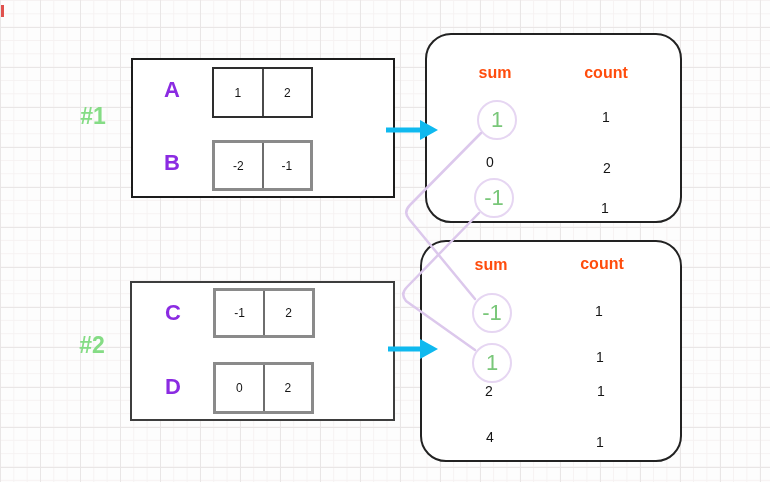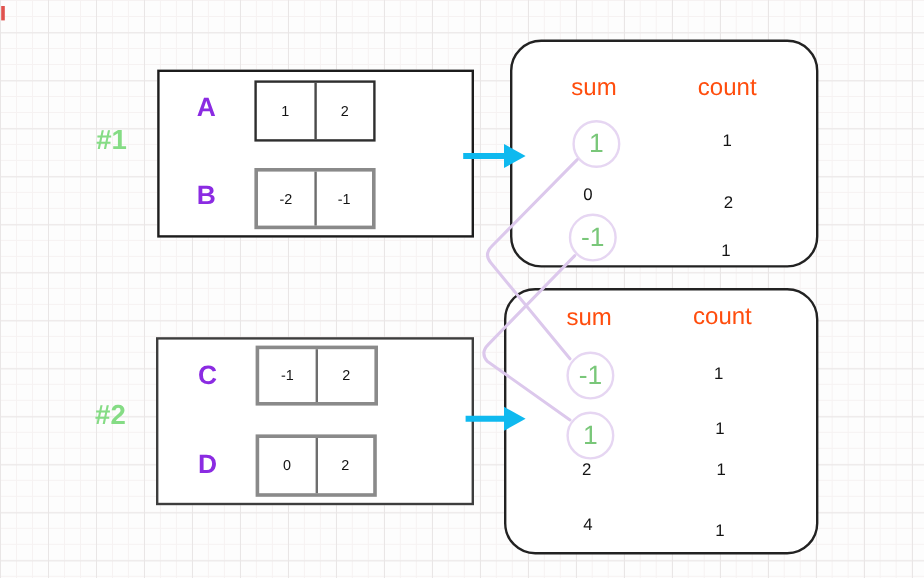--- a/index.html
+++ b/index.html
@@ -25,21 +25,21 @@
 
   .array-cells{display:flex;background:#fff;box-sizing:border-box;}
   .array-cells.dark{border:2px solid #2e2e2e;}
   .array-cells.gray{border:3px solid #8a8a8a;}
   .array-cells .cell{flex:1;display:flex;align-items:center;justify-content:center;
     font-size:12px;color:#141414;}
   .array-cells.dark .cell:first-child{border-right:2px solid #4a4a4a;}
   .array-cells.gray .cell:first-child{border-right:2px solid #6e6e6e;}
 
   .result-table{background:#fff;border:2px solid #222;border-radius:26px;box-sizing:border-box;}
-  .col-header{color:#ff4d0d;font-size:20px;font-weight:400;}
+  .col-header{color:#ff4d0d;font-size:16px;font-weight:700;}
   .sum-plain{font-size:14px;color:#141414;}
   .count-val{font-size:14px;color:#141414;}
   .sum-circle{width:40px;height:40px;border-radius:50%;border:2px solid #e6d6f2;
     box-sizing:border-box;background:transparent;
     color:#79c779;font-size:22px;font-weight:500;}
   #overlay{position:absolute;left:0;top:0;pointer-events:none;}
 </style>
 </head>
 <body>
 

